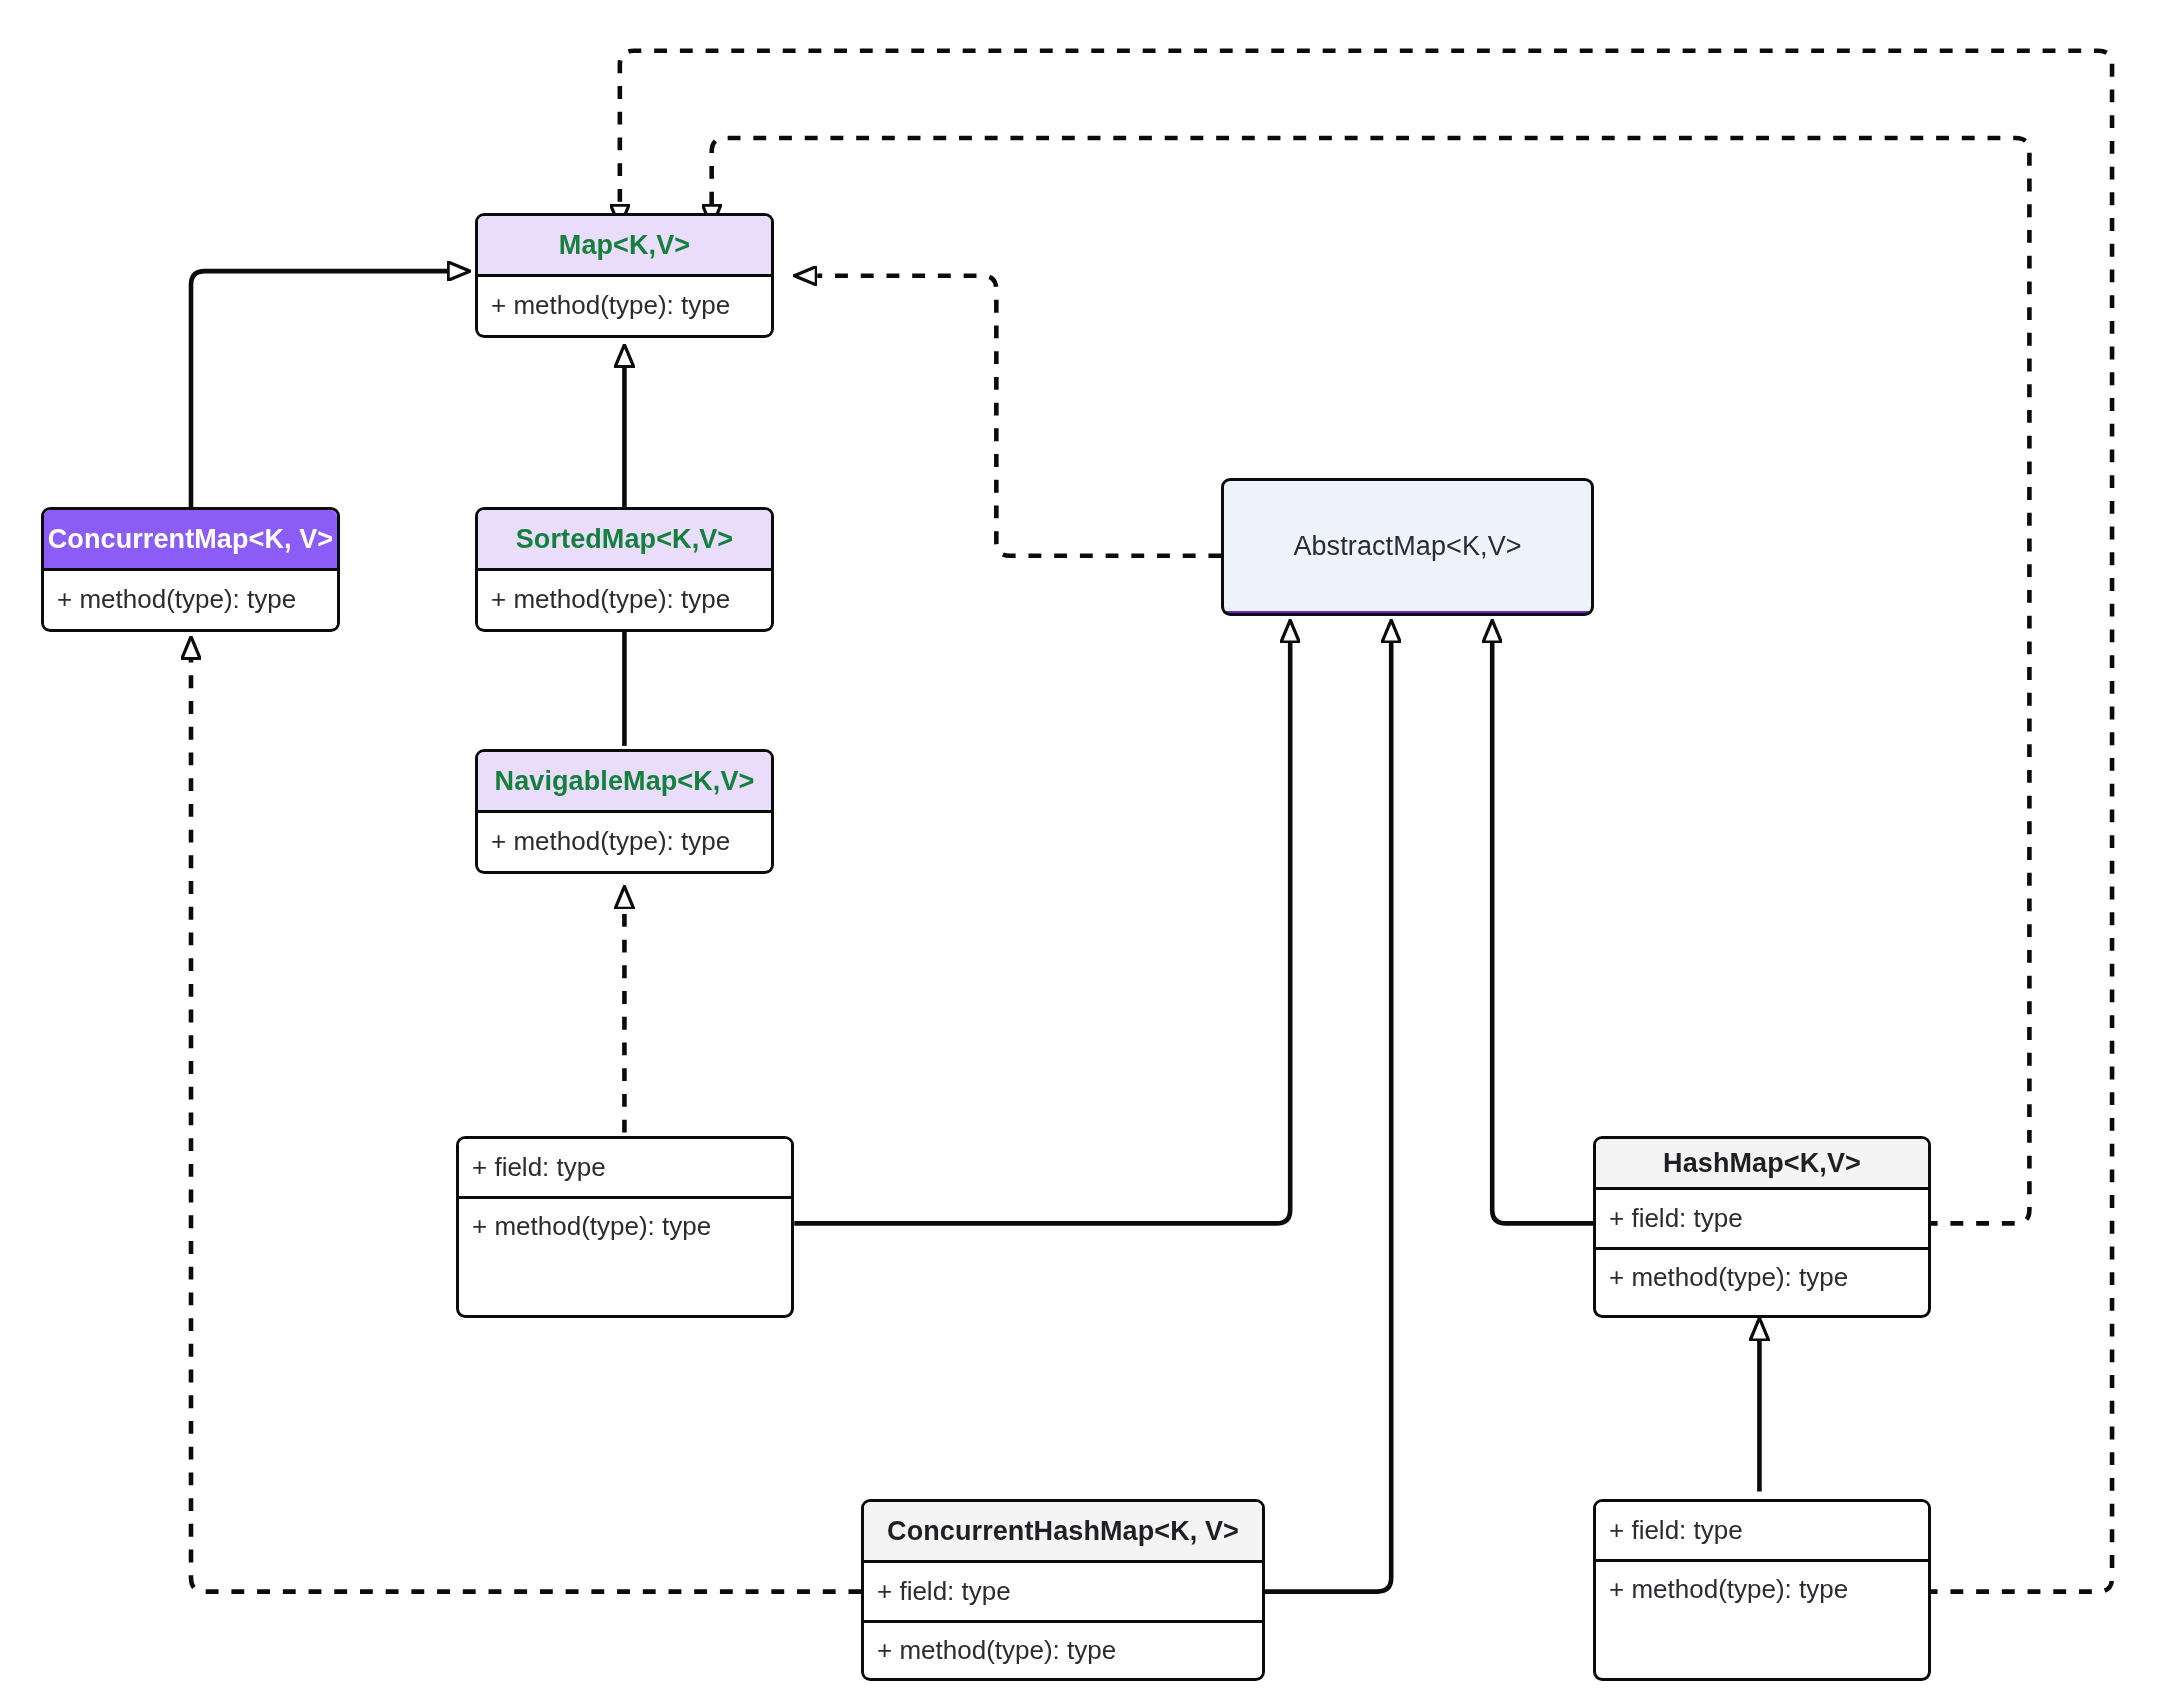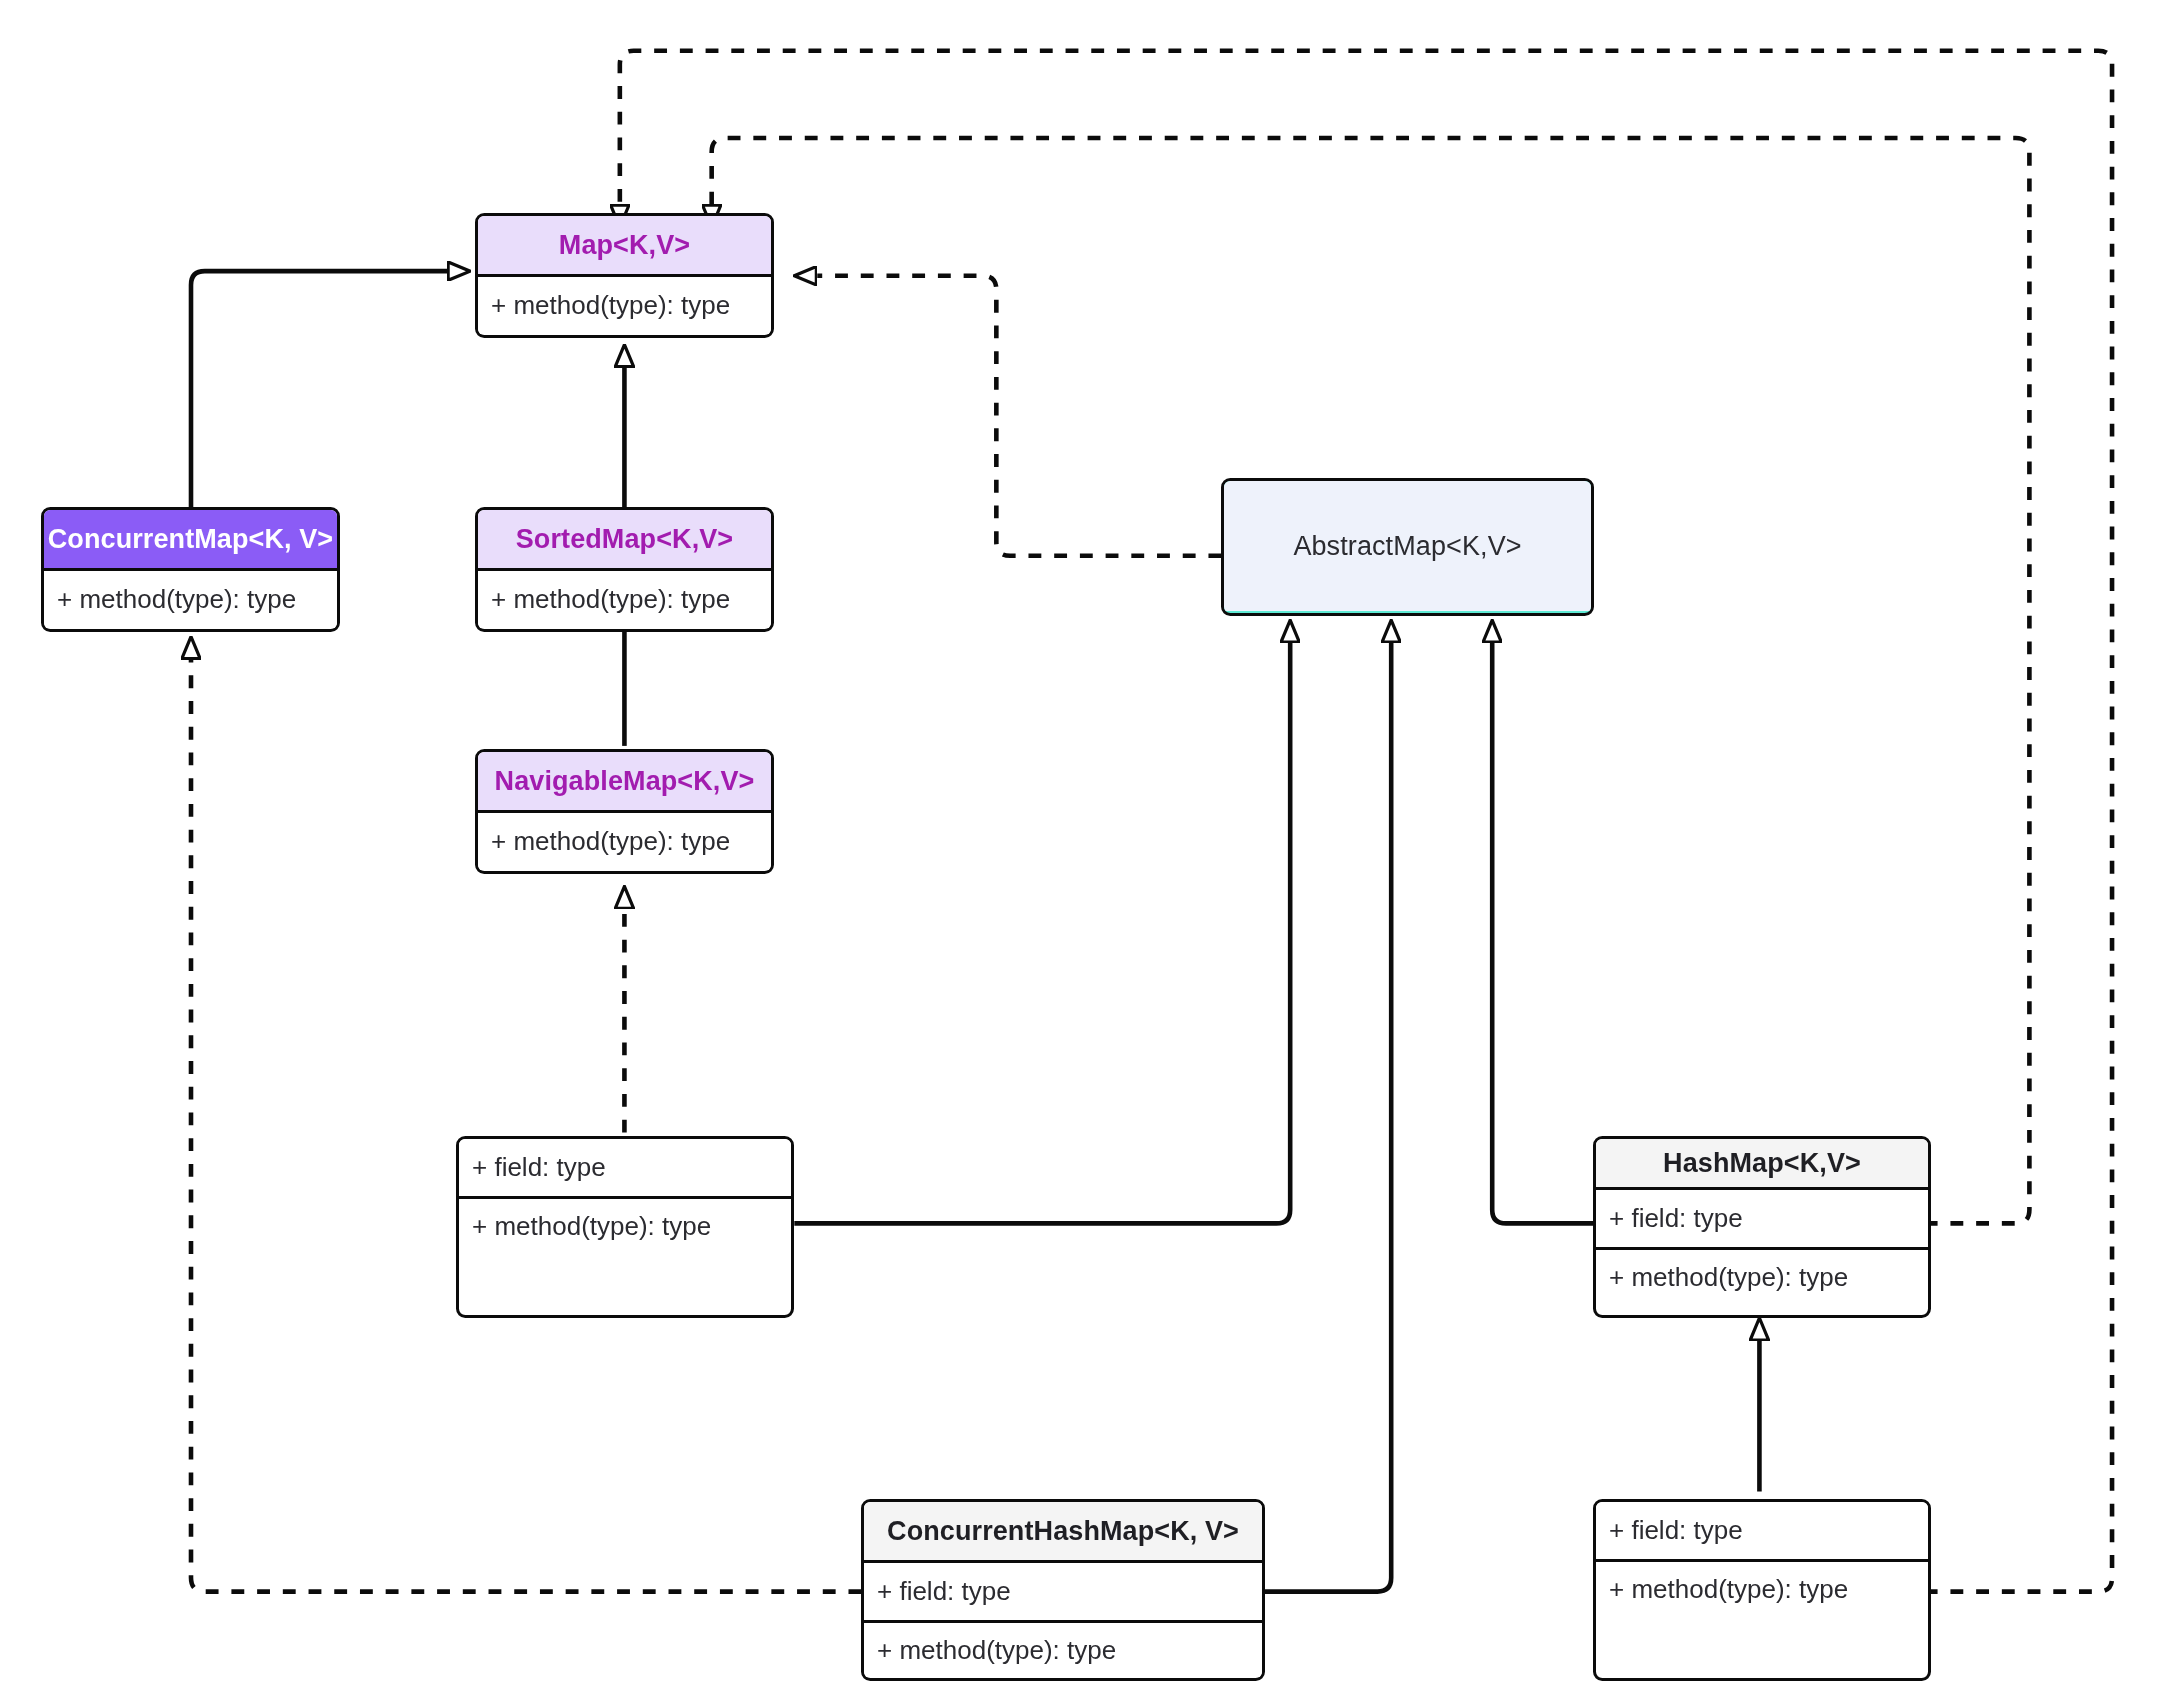--- a/index.html
+++ b/index.html
@@ -56,32 +56,32 @@
     padding-left: 13px;
     display: flex;
     align-items: center;
     background: #ffffff;
   }
   .uml-row + .uml-row {
     border-top: 3.7px solid #0b0b0b;
   }
   .theme-interface > .uml-header {
     background: #e9ddfb;
-    color: #a21caf;
+    color: #15803d;
   }
   .theme-highlight > .uml-header {
     background: #8b5cf6;
     color: #ffffff;
   }
   .theme-class > .uml-header {
     background: #f4f4f4;
     color: #1f1f24;
   }
   .theme-abstract {
-    background: #5eead4;
+    background: #6d28d9;
   }
   .theme-abstract > .uml-header {
     background: #eef2fb;
     font-weight: normal;
     color: #2b2b30;
   }
 </style>
 </head>
 <body>
 

